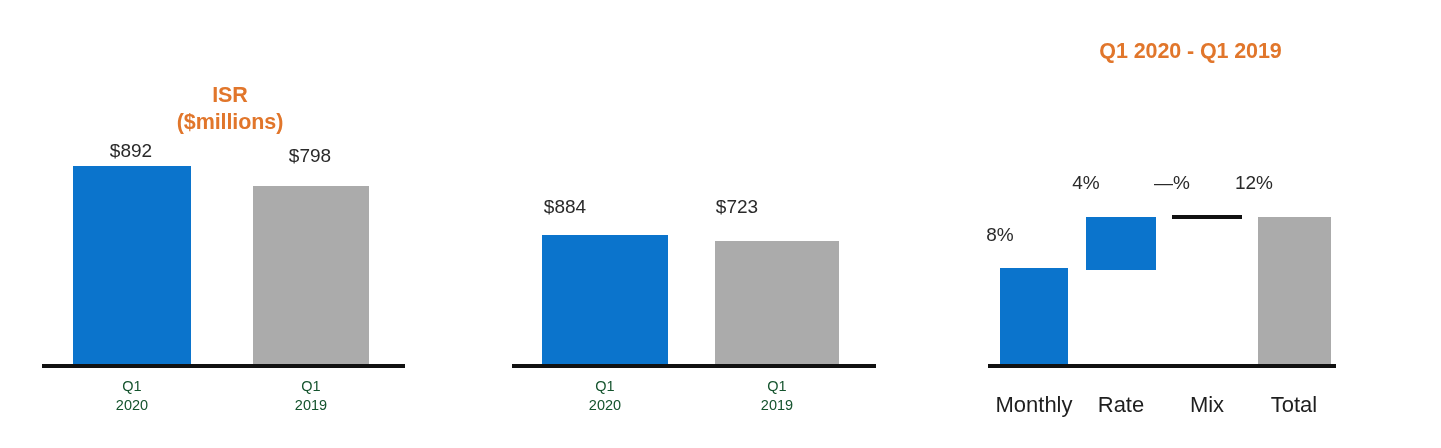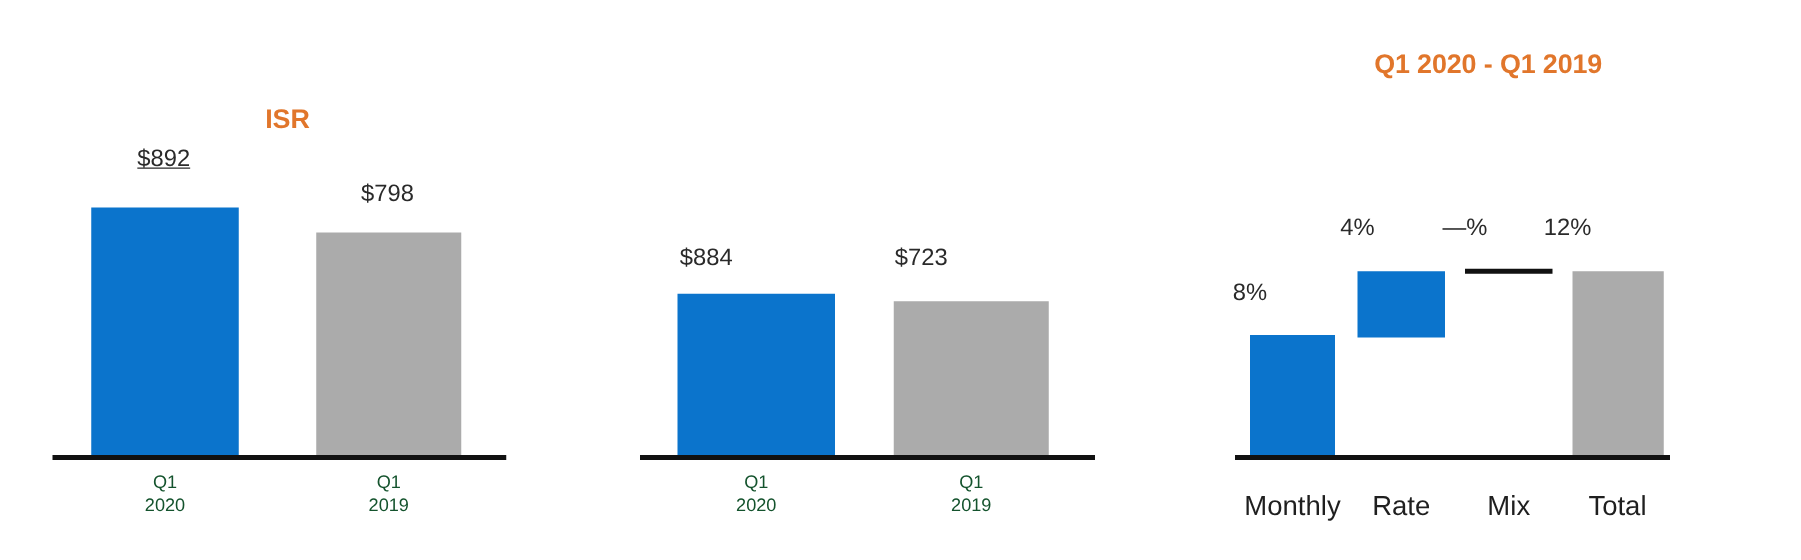--- a/index.html
+++ b/index.html
@@ -97,25 +97,26 @@
 </style>
 </head>
 <body>
 
 <div class="board">
 
   <div class="panel" id="panel-isr">
 
     <div class="chart-title">
       <span class="tline">ISR</span>
+      <span class="tline">($millions)</span>
     </div>
 
     <div class="plot" style="left:0;top:0;width:460px;height:448px;">
 
-      <div class="val-label" style="left:86px;top:117px;width:90px;text-decoration:underline;">$892</div>
+      <div class="val-label" style="left:86px;top:140px;width:90px;">$892</div>
       <div class="val-label" style="left:265px;top:145px;width:90px;">$798</div>
 
       <div class="bar blue" style="left:73px;top:166px;width:118px;height:199px;"></div>
       <div class="bar gray" style="left:253px;top:186px;width:116px;height:179px;"></div>
 
       <div class="axis-line" style="left:42px;top:364px;width:363px;height:4px;"></div>
 
       <div class="cat-label" style="left:87px;top:377px;width:90px;">
         <span>Q1</span>
         <span class="l2">2020</span>

